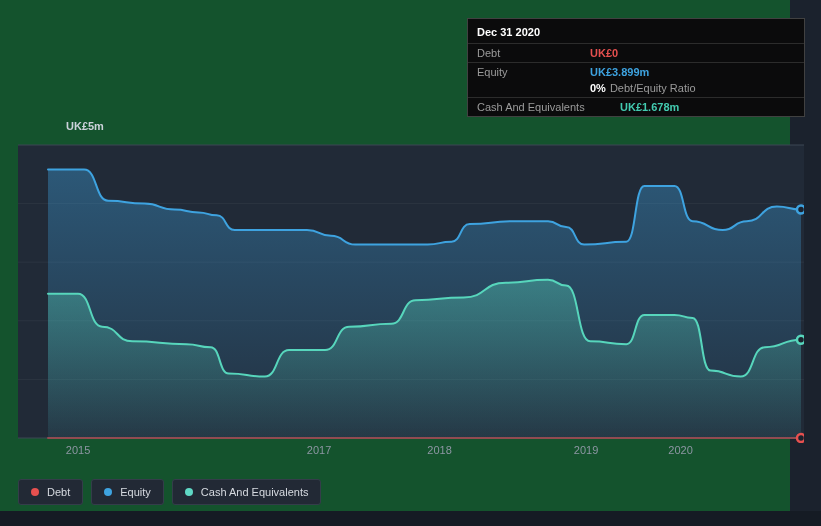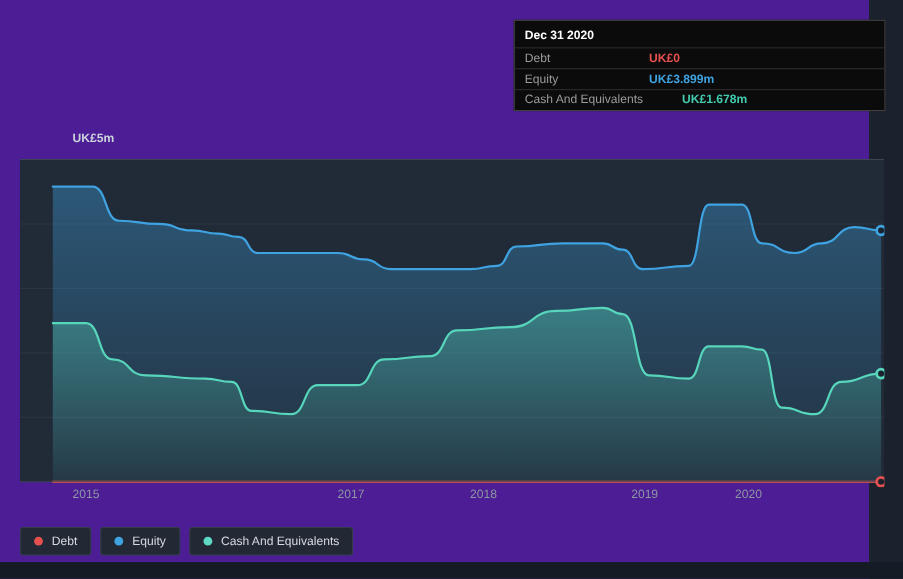--- a/index.html
+++ b/index.html
@@ -1,17 +1,17 @@
 <!DOCTYPE html>
 <html><head>
 <meta charset="utf-8">
 <style>
   html,body{margin:0;padding:0;background:#1b222d;}
   body{width:821px;height:526px;font-family:"Liberation Sans",sans-serif;position:relative;overflow:hidden;}
-  .page{position:relative;width:790px;height:526px;background:#4c1d95;}
+  .page{position:relative;width:790px;height:526px;background:#14532d;}
 
   .y-label{position:absolute;color:#ccd2da;font-size:11px;font-weight:bold;padding-left:44px;}
   .y-top{left:22px;top:120px;}
   .y-bottom{left:22px;top:420px;}
 
   #chart-wrap{position:absolute;left:18px;top:140px;width:786px;height:303px;}
   #chart-svg{display:block;width:786px;height:303px;}
 
   #x-axis{position:absolute;left:18px;top:444px;width:786px;height:14px;}
   .x-tick{position:absolute;transform:translateX(-50%);color:#8d96a3;font-size:11px;top:0;}
@@ -43,20 +43,26 @@
 
   <div class="tooltip">
     <div class="tt-title">Dec 31 2020</div>
     <div class="tt-row">
       <span class="tt-label">Debt</span>
       <span class="tt-value v-debt">UK£0</span>
     </div>
     <div class="tt-row">
       <span class="tt-label">Equity</span>
       <span class="tt-value v-equity">UK£3.899m</span>
+    </div>
+    <div class="tt-row no-sep">
+      <span class="tt-label"></span>
+      <span class="tt-value">
+        <span class="tt-ratio-val">0%</span><span class="tt-ratio-label">Debt/Equity Ratio</span>
+      </span>
     </div>
     <div class="tt-row">
       <span class="tt-label">Cash And Equivalents</span>
       <span class="tt-value v-cash">UK£1.678m</span>
     </div>
   </div>
 
   <div class="y-label y-top">UK£5m</div>
   <div class="y-label y-bottom">UK£0</div>
 

